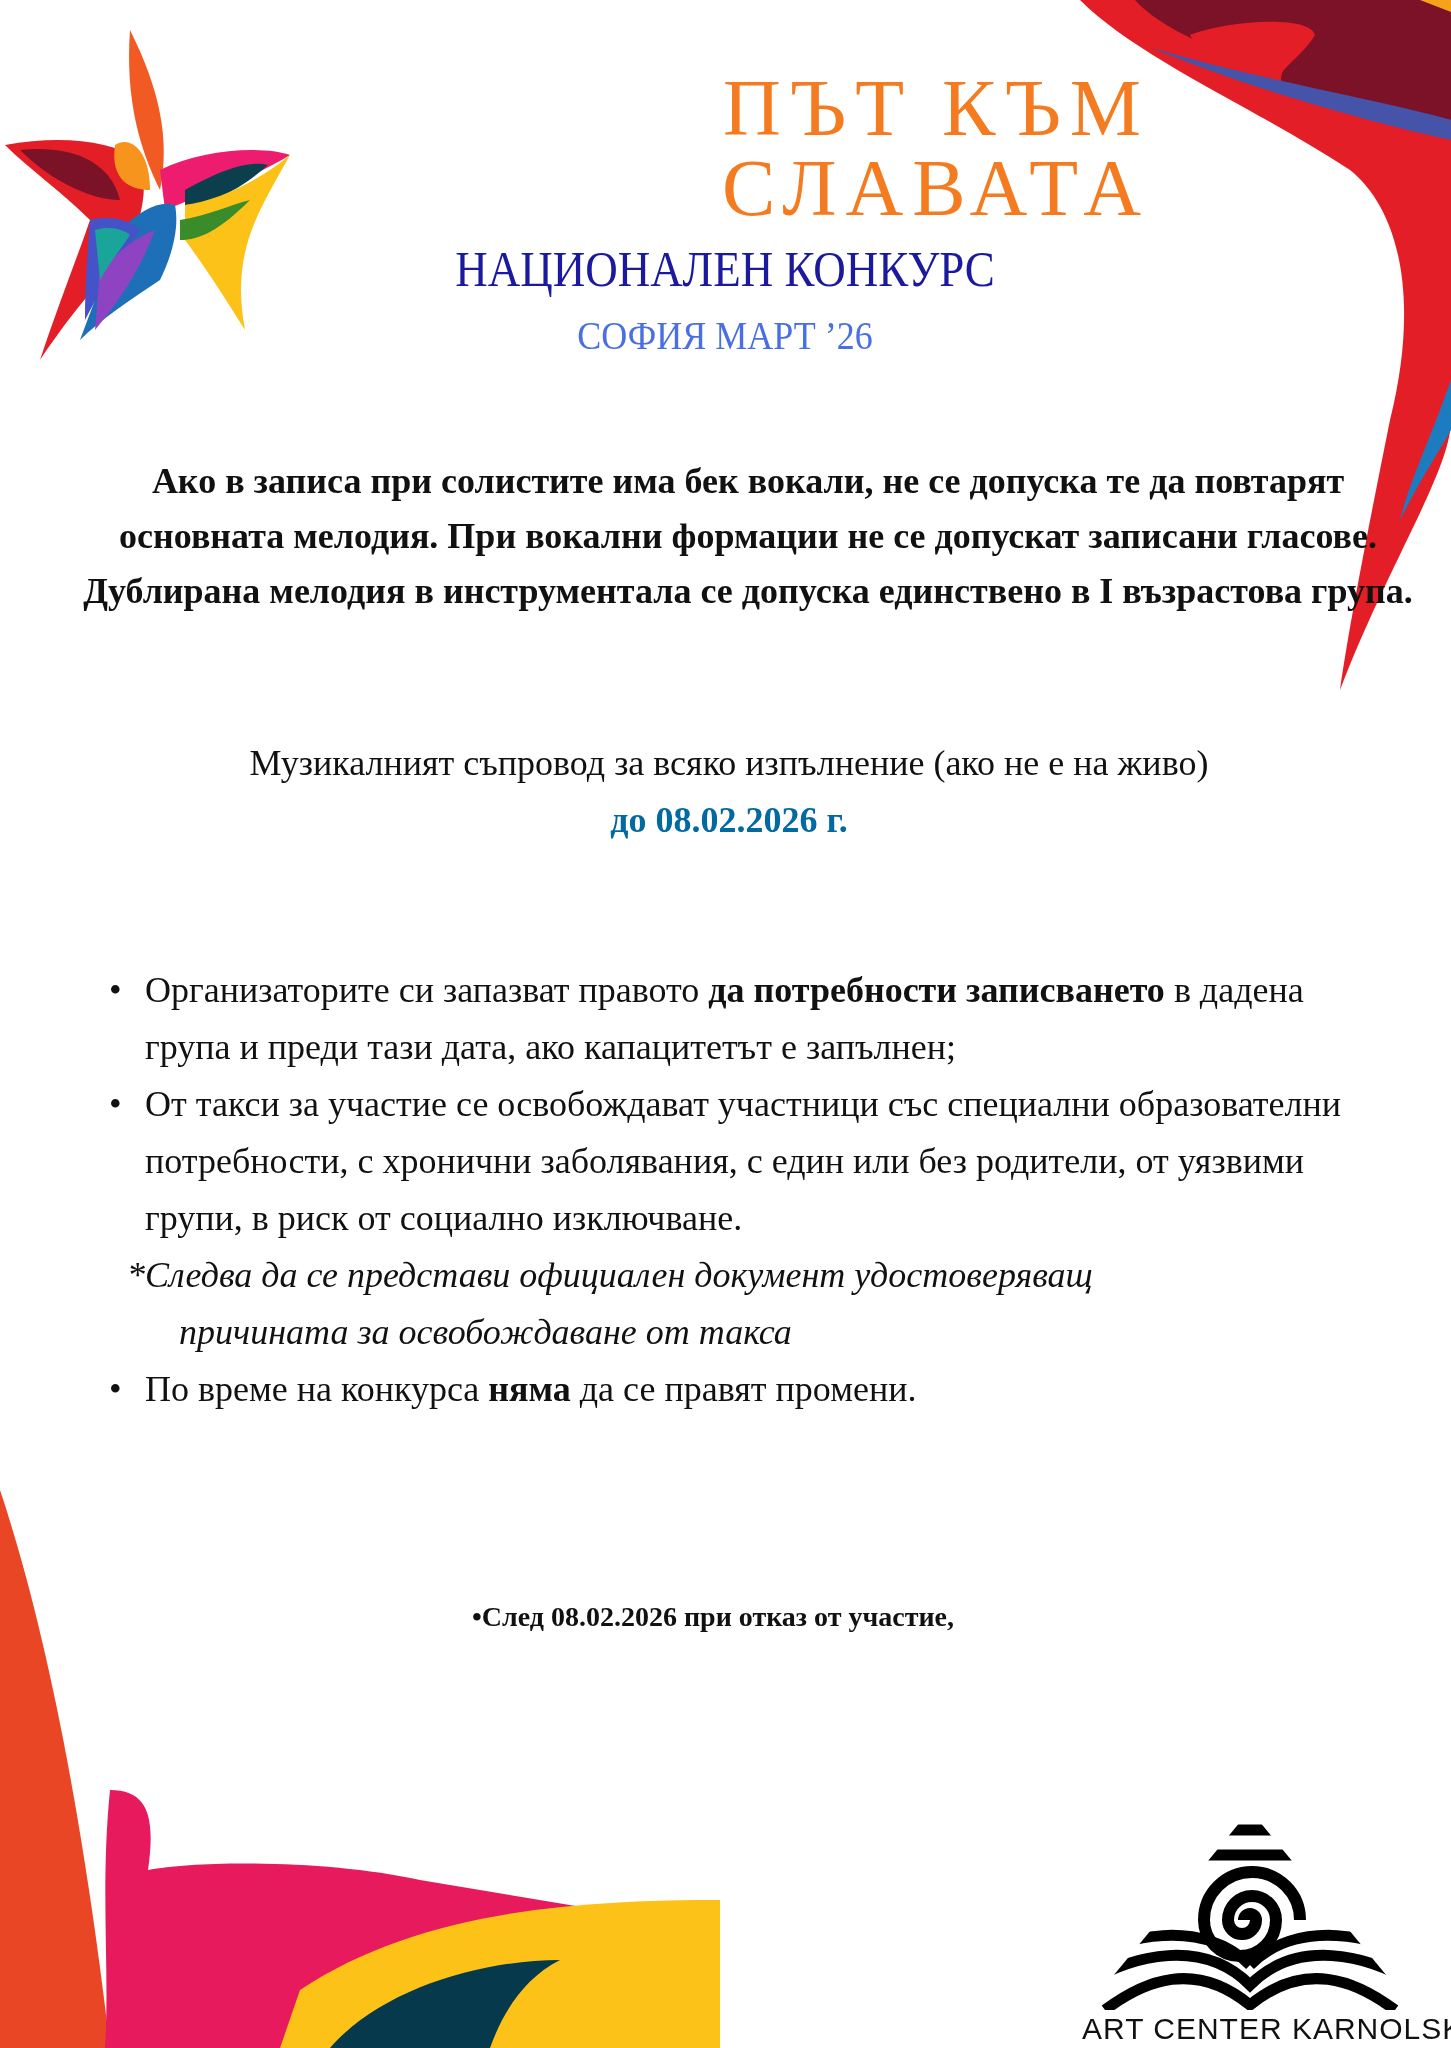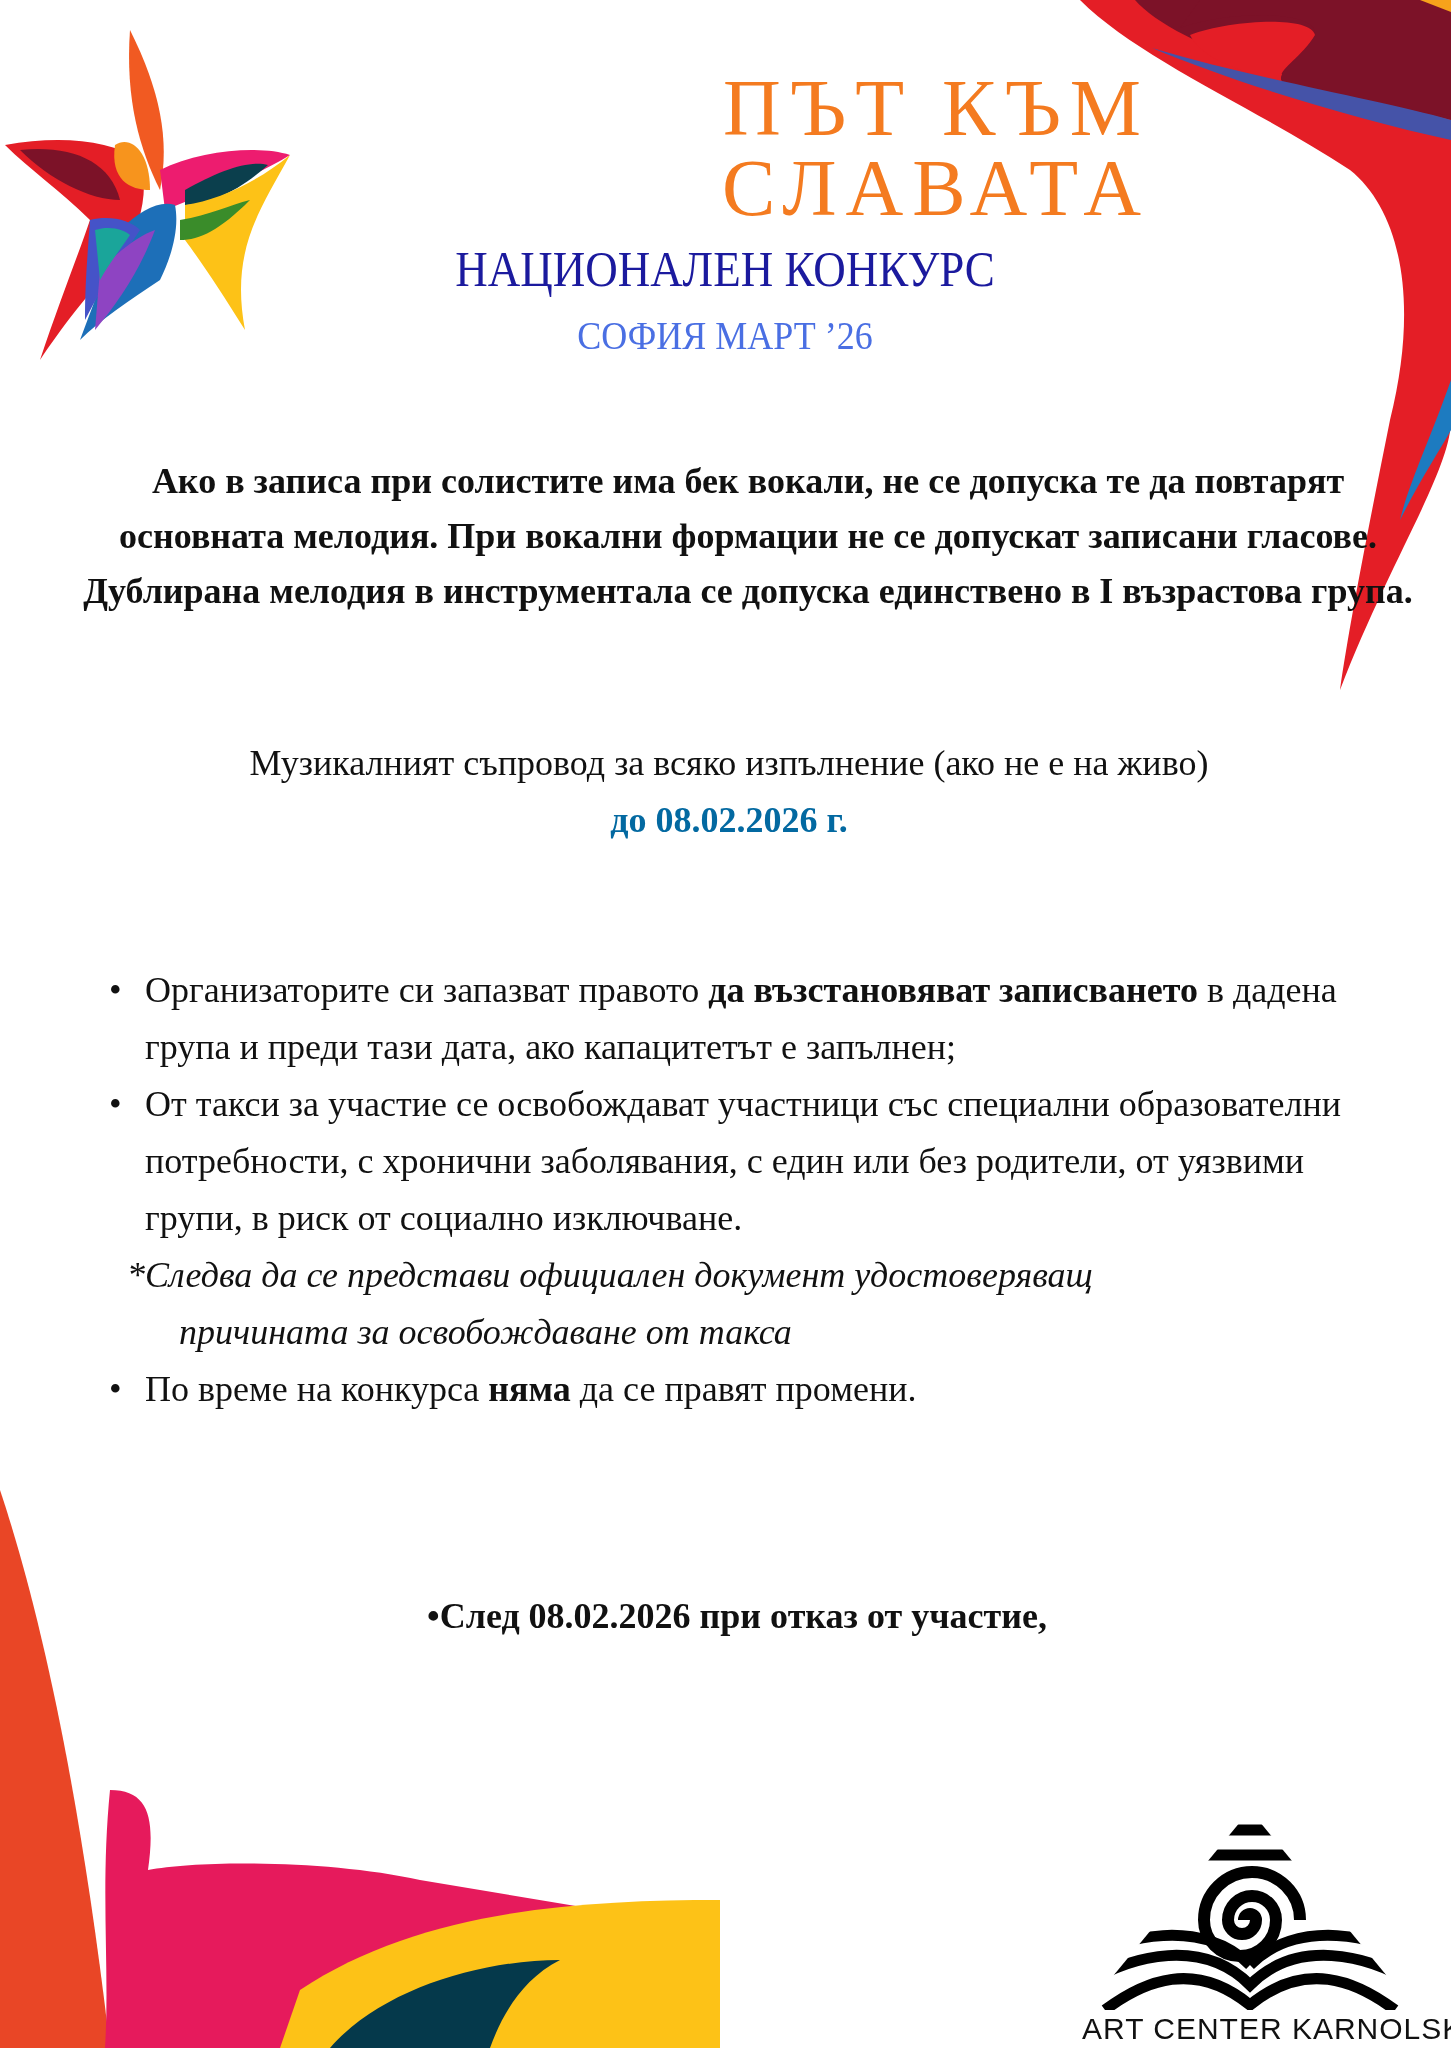--- a/index.html
+++ b/index.html
@@ -18,21 +18,21 @@
     .para-music { position: absolute; left: 64px; top: 735px; width: 1330px; text-align: center; font-size: 36px; line-height: 57px; }
     .red { color: #0369a1; }
     .bold { font-weight: bold; }
 
     .list { position: absolute; left: 105px; top: 962px; width: 1250px; font-size: 36px; line-height: 57px; }
     .li { position: relative; padding-left: 40px; }
     .li .bullet { position: absolute; left: 4px; top: 0; }
     .note { font-style: italic; padding-left: 22px; line-height: 57px; }
     .note-line2 { padding-left: 52px; }
 
-    .closing { position: absolute; left: 262px; top: 1588px; width: 950px; text-align: center; font-weight: bold; font-size: 36px; line-height: 57px; }
+    .closing { position: absolute; left: 238px; top: 1588px; width: 950px; text-align: center; font-weight: bold; font-size: 28px; line-height: 57px; }
 
     #art-logo { position: absolute; left: 1085px; top: 1810px; width: 330px; height: 200px; }
     .art-label { position: absolute; left: 1082px; top: 2012px; width: 340px; text-align: center; font-family: "Liberation Sans", "DejaVu Sans", sans-serif; font-size: 30px; letter-spacing: 1px; color: #111; white-space: nowrap; }
   </style>
 </head>
 <body>
 
 <svg id="deco-top-right" class="deco" viewBox="0 0 391 700" preserveAspectRatio="none">
   <path d="M20 0 C80 60 200 110 290 170 C340 210 360 300 330 420 C310 520 290 620 280 690 C330 560 391 470 391 420 L391 0 Z" fill="#e41e26"></path>
   <path d="M75 0 C110 40 220 80 391 120 L391 0 Z" fill="#7c1228"></path>
@@ -74,21 +74,21 @@
 <div class="para-bold">Ако в записа при солистите има бек вокали, не се допуска те да повтарят основната мелодия. При вокални формации не се допускат записани гласове. Дублирана мелодия в инструментала се допуска единствено в I възрастова група.</div>
 
 <div class="para-music">
   <div>Музикалният съпровод за всяко изпълнение (ако не е на живо)</div>
   <div class="red bold">до 08.02.2026 г.</div>
 </div>
 
 <div class="list">
   <div class="li">
     <span class="bullet">•</span>
-    <span>Организаторите си запазват правото </span><span class="bold">да възстановяват записването</span><span> в дадена група и преди тази дата, ако капацитетът е запълнен;</span>
+    <span>Организаторите си запазват правото </span><span class="bold">да потребности записването</span><span> в дадена група и преди тази дата, ако капацитетът е запълнен;</span>
   </div>
   <div class="li">
     <span class="bullet">•</span>
     <span>От такси за участие се освобождават участници със специални образователни потребности, с хронични заболявания, с един или без родители, от уязвими групи, в риск от социално изключване.</span>
   </div>
   <div class="note">
     <div>*Следва да се представи официален документ удостоверяващ</div>
     <div class="note-line2">причината за освобождаване от такса</div>
   </div>
   <div class="li">

